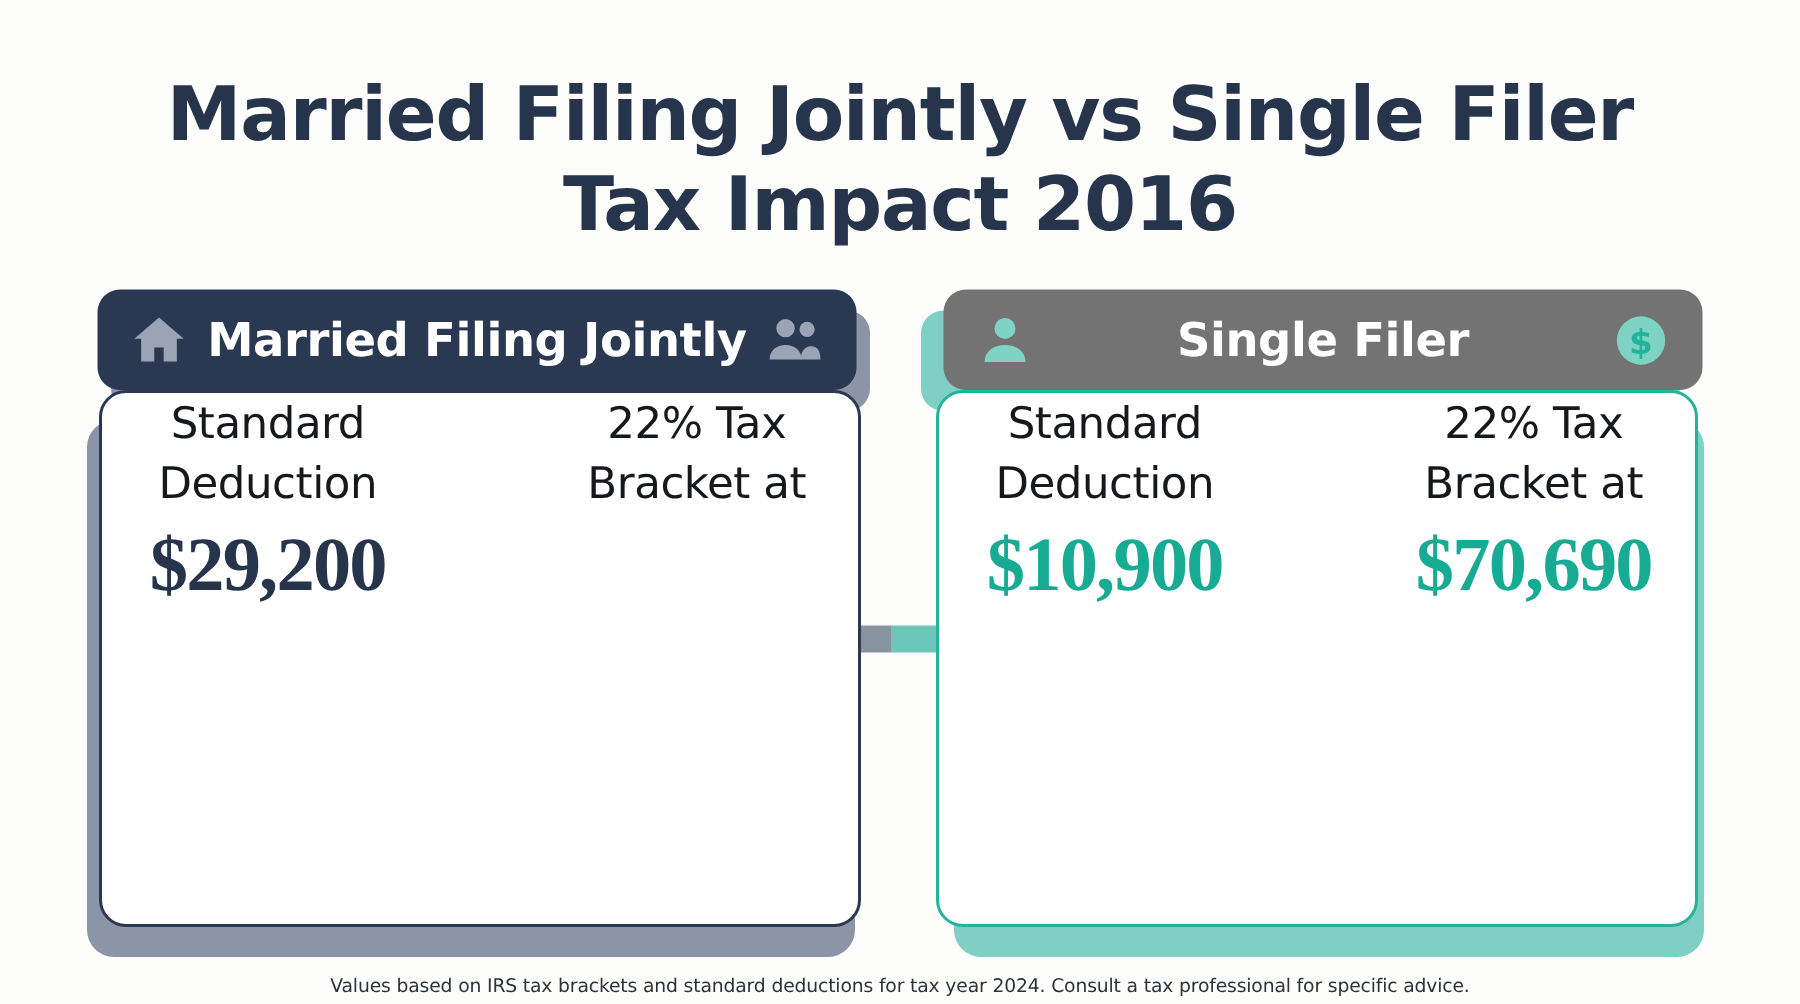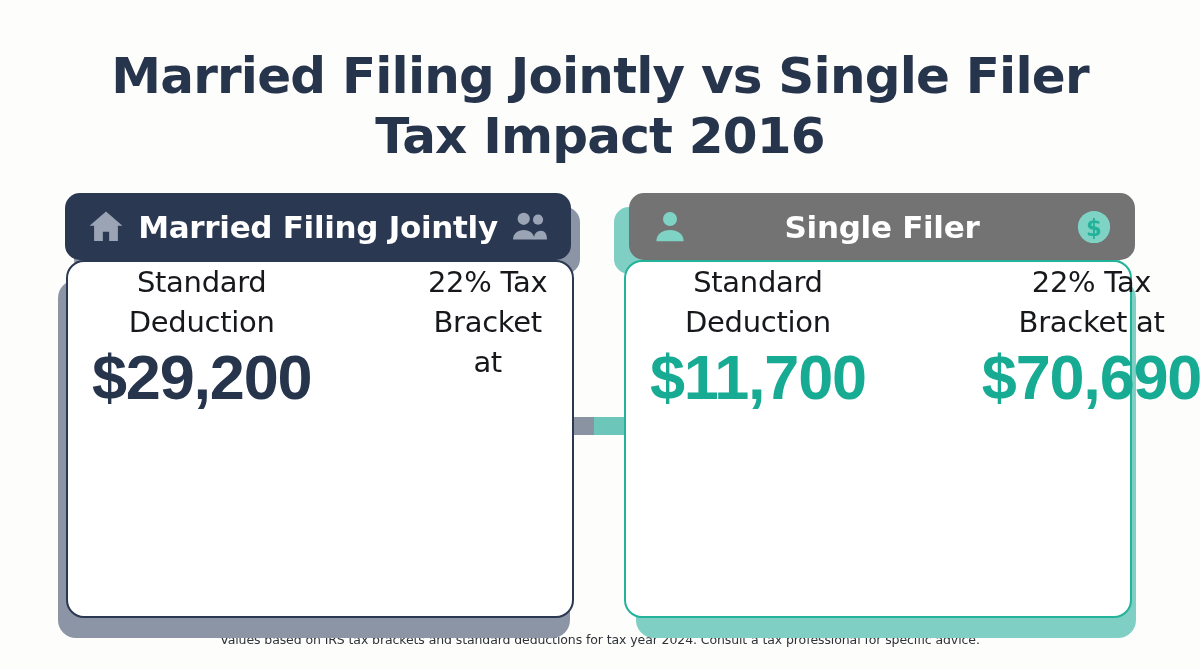--- a/index.html
+++ b/index.html
@@ -133,23 +133,23 @@
     padding: 0 24px;
   }
   .metric-label {
     font-family: "DejaVu Sans", sans-serif;
     font-size: 29px;
     line-height: 40px;
     color: #16181c;
     letter-spacing: -0.3px;
   }
   .metric-value {
-    font-family: Liberation Sans, sans-serif;
+    font-family: Liberation Serif, serif;
     font-weight: bold;
-    font-size: 63px;
+    font-size: 51px;
     line-height: 66px;
     letter-spacing: -1.2px;
     margin-top: 2px;
   }
   .value-navy { color: #26344c; }
   .value-teal { color: #18ab93; }
 
   .divider {
     height: 2px;
     margin: 14px 34px 16px 34px;
@@ -168,21 +168,21 @@
     display: flex;
     z-index: 0;
   }
   .connector-half { flex: 1; height: 100%; }
   .connector-gray { background: #8a93a1; }
   .connector-teal { background: #6cc6b9; }
 
   
   .footer {
     position: absolute;
-    top: 614px;
+    top: 631px;
     left: 0;
     width: 1200px;
     text-align: center;
     font-family: "DejaVu Sans", sans-serif;
     font-size: 12.5px;
     color: #2e3238;
     letter-spacing: -0.1px;
   }
 </style>
 </head>
@@ -261,21 +261,21 @@
         </span>
       </div>
     </div>
 
     <div class="card-wrap">
       <div class="card-shadow card-shadow-right"></div>
       <div class="card card-right">
 
         <div class="metric">
           <div class="metric-label">Standard Deduction</div>
-          <div class="metric-value value-teal">$11,700</div>
+          <div class="metric-value value-teal">$10,900</div>
         </div>
 
         <div class="divider divider-teal"></div>
 
         <div class="metric">
           <div class="metric-label">22% Tax Bracket at</div>
           <div class="metric-value value-teal">$70,690</div>
         </div>
 
       </div>

